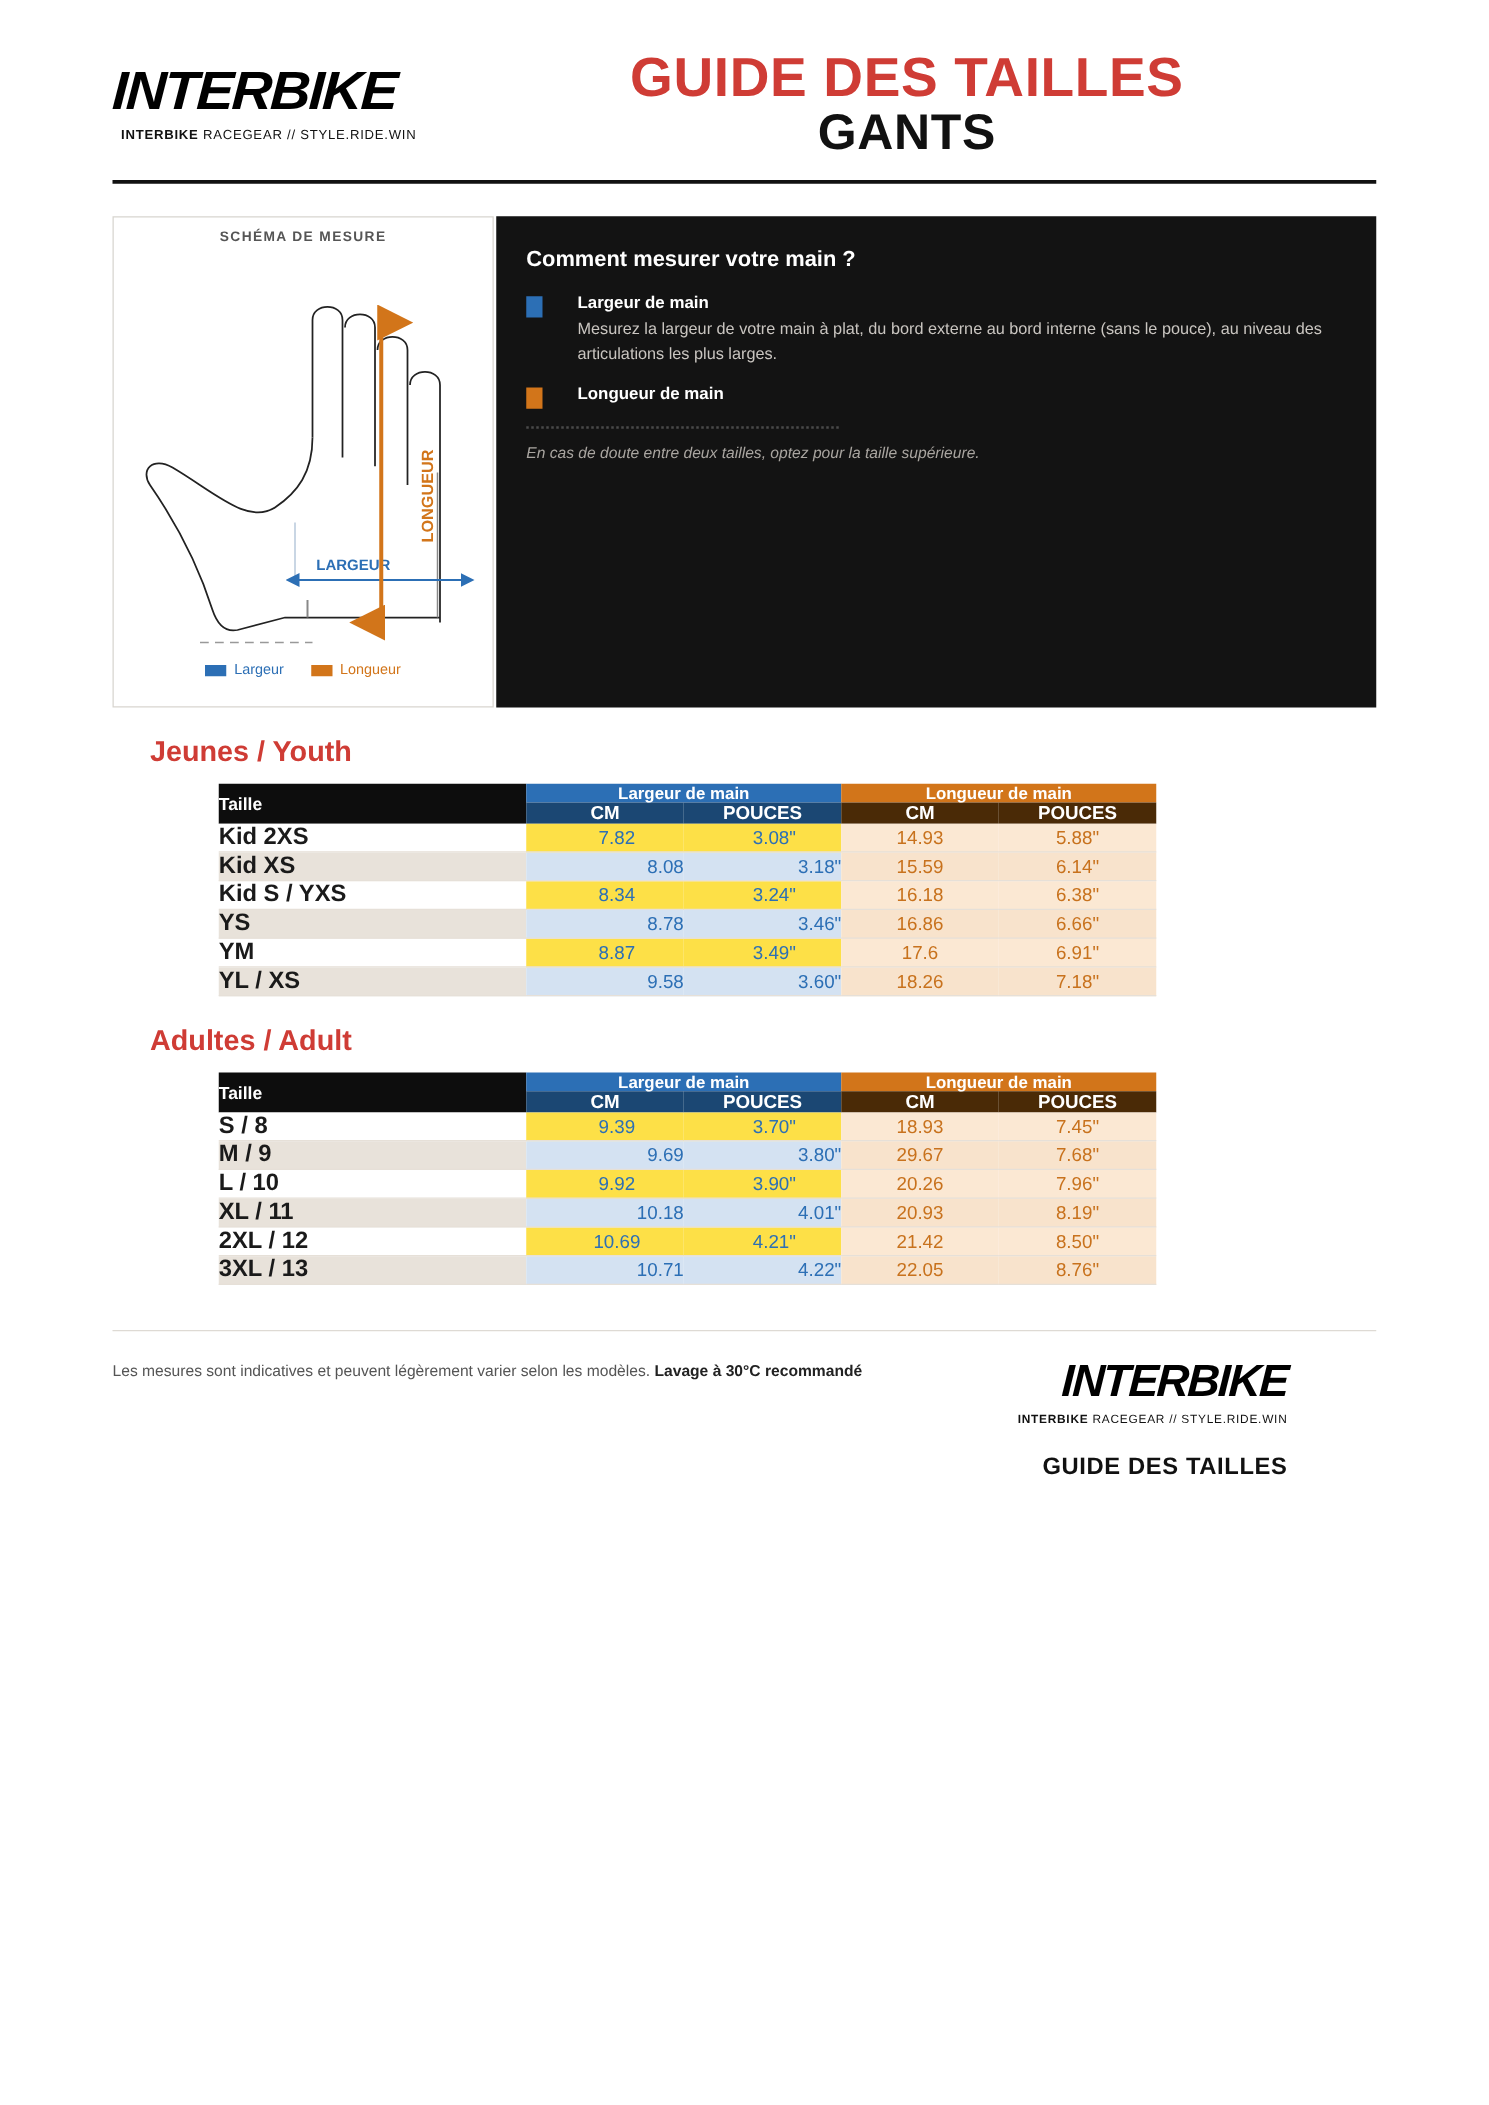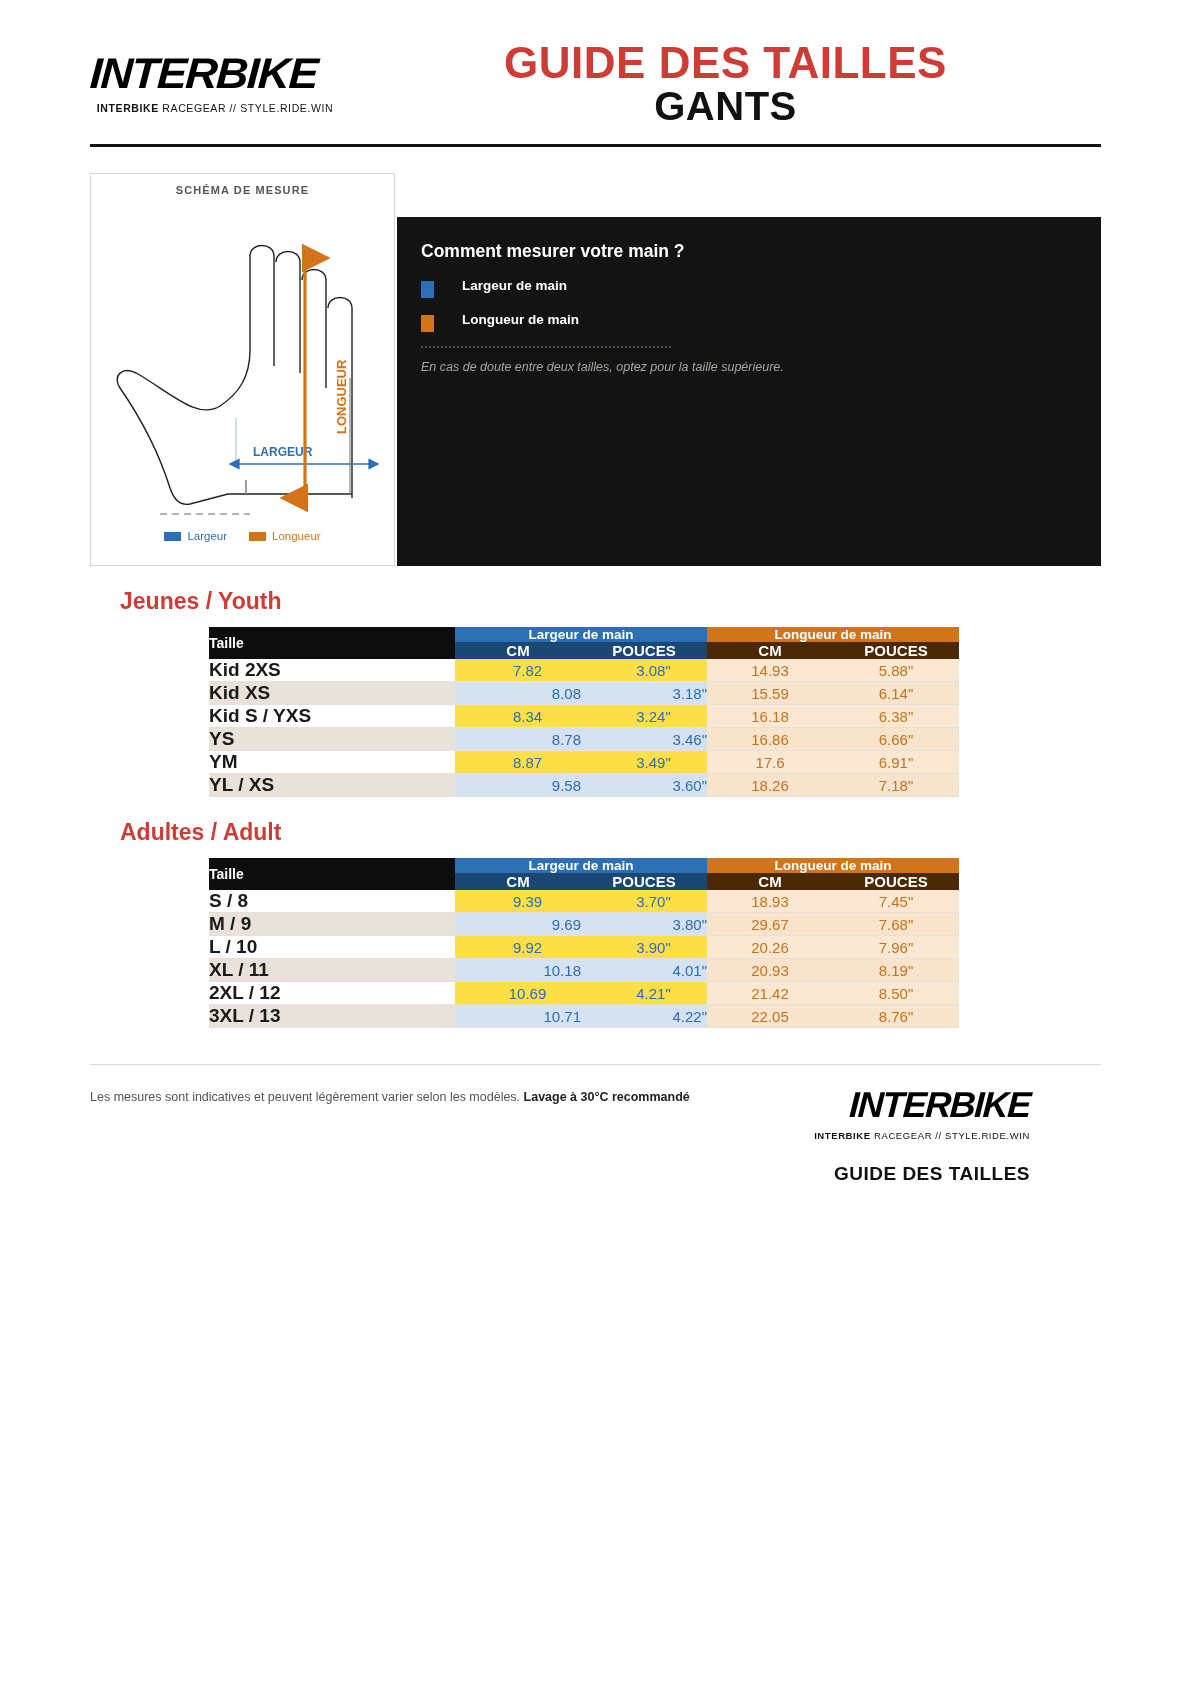--- a/index.html
+++ b/index.html
@@ -113,21 +113,20 @@
   .lg-orange { background: #d2751a; }
   .lg-tl-blue { color: #2c6fb5; }
   .lg-tl-orange { color: #d2751a; }
 
   .howto {
     flex: 1;
     background: #131313;
     color: #e9e6e2;
     padding: 24px 32px 22px 24px;
     margin-left: 2px;
-    margin-top: 44px;
   }
   .howto h2 {
     font-size: 17.5px;
     font-weight: bold;
     color: #ffffff;
     margin-bottom: 16px;
   }
   .howto-item { display: flex; margin-bottom: 14px; }
   .howto-badge {
     width: 13px; height: 17px;
@@ -167,21 +166,21 @@
   
   .section { margin: 0 90px; }
   .section-title {
     font-size: 23px;
     font-weight: bold;
     color: #cf3c35;
     margin: 22px 0 12px 30px;
   }
   table.size {
     width: 750px;
-    margin-left: 119px;
+    margin-left: 85px;
     border-collapse: collapse;
     table-layout: fixed;
   }
   table.size th, table.size td { padding: 0; }
   .th-taille {
     background: #0d0d0d;
     color: #fff;
     font-size: 14px;
     font-weight: bold;
     text-align: left;
@@ -357,20 +356,21 @@
       </div>
     </div>
 
     <div class="howto">
       <h2>Comment mesurer votre main ?</h2>
 
       <div class="howto-item">
         <span class="howto-badge badge-blue"></span>
         <div class="howto-body">
           <div class="howto-term">Largeur de main</div>
+          <div class="howto-desc">Mesurez la largeur de votre main à plat, du bord externe au bord interne (sans le pouce), au niveau des articulations les plus larges.</div>
         </div>
       </div>
 
       <div class="howto-item">
         <span class="howto-badge badge-orange"></span>
         <div class="howto-body">
           <div class="howto-term">Longueur de main</div>
         </div>
       </div>
 

